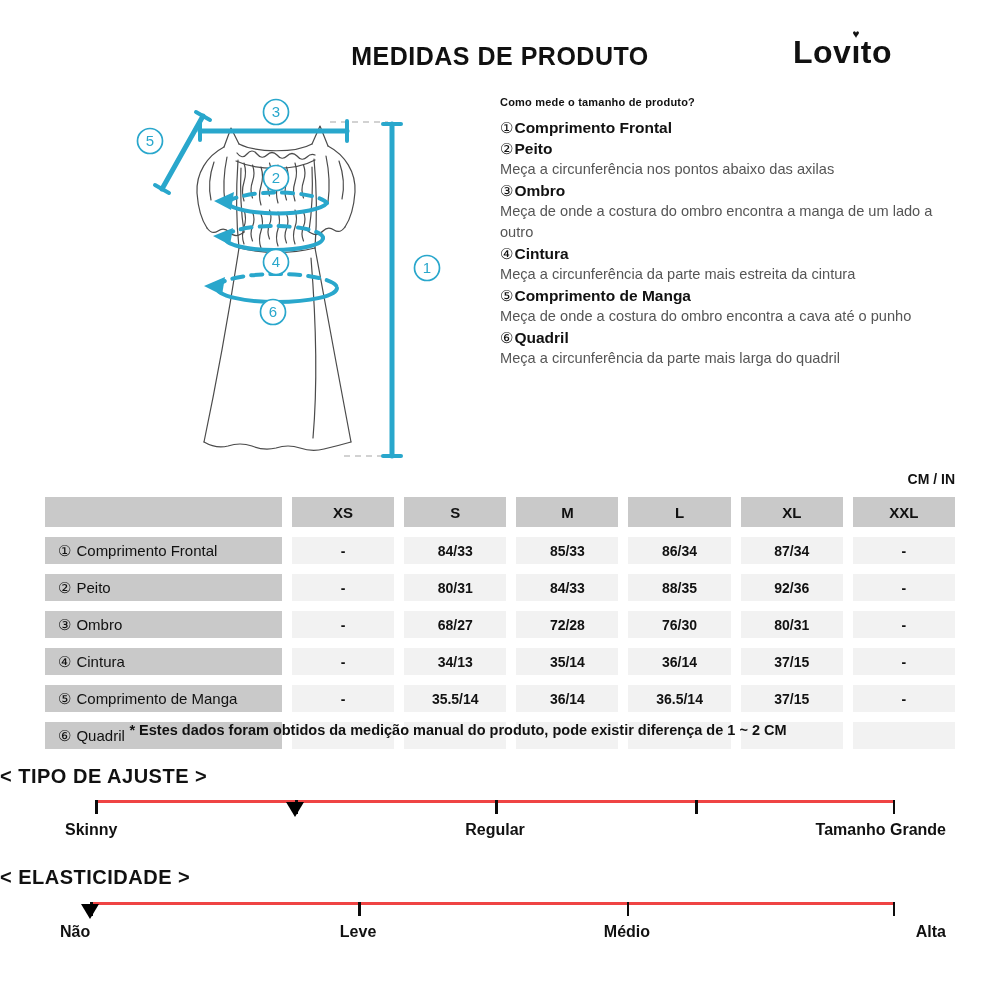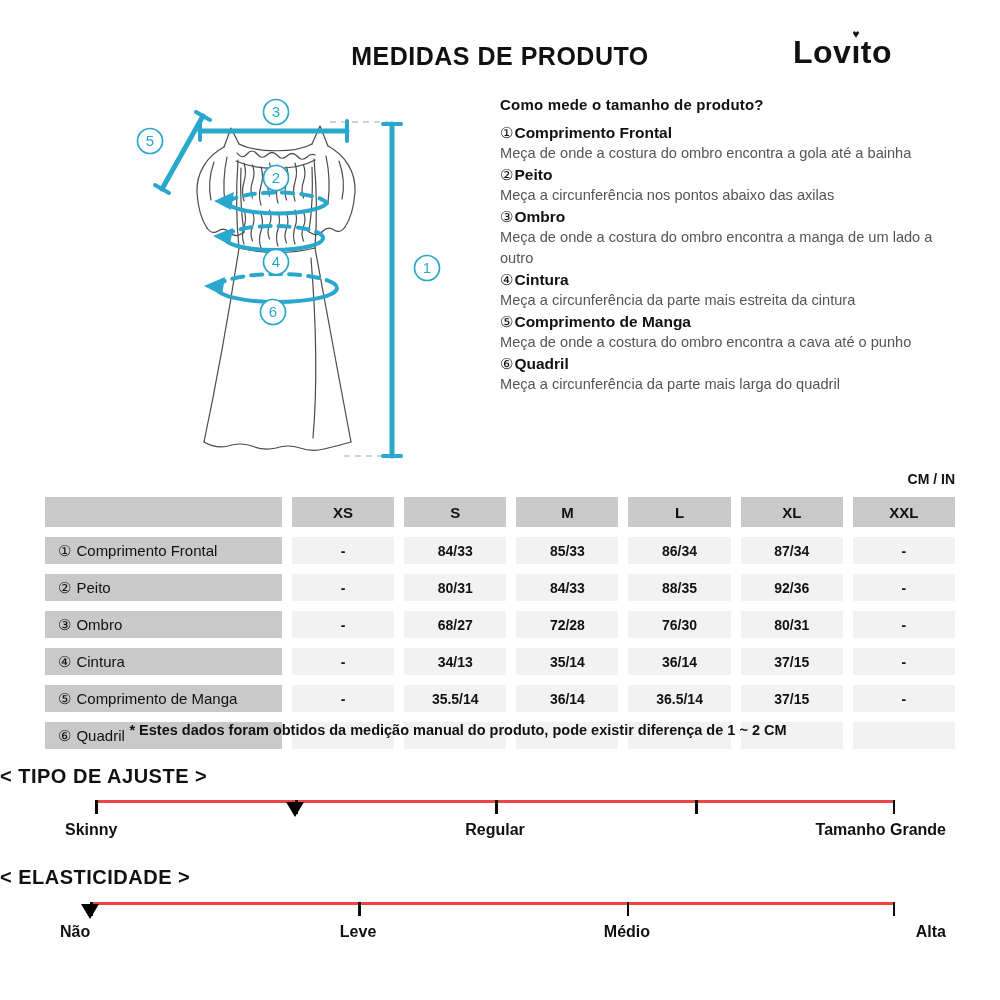--- a/index.html
+++ b/index.html
@@ -12,21 +12,21 @@
     font-size:25px; font-weight:bold; letter-spacing:.5px; }
   .logo { position:absolute; top:34px; left:793px; font-size:32px; font-weight:bold; letter-spacing:.5px; }
   .logo .i-wrap { position:relative; display:inline-block; }
   .logo .heart { position:absolute; left:50%; top:-7px; transform:translateX(-50%); font-size:12px; color:#111; }
 
   
   .diagram { position:absolute; left:108px; top:85px; }
 
   
   .howto { position:absolute; left:500px; top:96px; width:440px; }
-  .howto h2 { font-size:15px; font-weight:bold; margin-bottom:9px; letter-spacing:.2px; }
+  .howto h2 { font-size:11px; font-weight:bold; margin-bottom:9px; letter-spacing:.2px; }
   .howto .hl { font-size:15.5px; font-weight:bold; line-height:21px; }
   .howto .hl .num { font-weight:normal; font-size:15px; margin-right:1px; }
   .howto .desc { font-size:14.6px; color:#555; line-height:21px; font-weight:normal; }
 
   
   .unit { position:absolute; top:471px; right:45px; font-size:14px; font-weight:bold; }
   .size-table { position:absolute; left:45px; top:497px; width:910px; display:grid;
     grid-template-columns:237px repeat(6,1fr); grid-template-rows:30px repeat(6,27px); gap:10px; }
   .size-table > div { display:flex; align-items:center; justify-content:center; }
   .hc { background:var(--gray-cell); font-weight:bold; font-size:15px; }
@@ -163,21 +163,20 @@
       <text class="mk-t" x="273" y="317">6</text>
       <circle class="mk-c" cx="427" cy="268" r="12.5"></circle>
       <text class="mk-t" x="427" y="273">1</text>
     </g>
   </svg>
 
   <section class="howto">
     <h2>Como mede o tamanho de produto?</h2>
     <div id="howto-items">
         <div class="hl"><span class="num">①</span>Comprimento Frontal</div>
-        <div class="desc">Meça de onde a costura do ombro encontra a gola até a bainha</div>
         <div class="hl"><span class="num">②</span>Peito</div>
         <div class="desc">Meça a circunferência nos pontos abaixo das axilas</div>
         <div class="hl"><span class="num">③</span>Ombro</div>
         <div class="desc">Meça de onde a costura do ombro encontra a manga de um lado a outro</div>
         <div class="hl"><span class="num">④</span>Cintura</div>
         <div class="desc">Meça a circunferência da parte mais estreita da cintura</div>
         <div class="hl"><span class="num">⑤</span>Comprimento de Manga</div>
         <div class="desc">Meça de onde a costura do ombro encontra a cava até o punho</div>
         <div class="hl"><span class="num">⑥</span>Quadril</div>
         <div class="desc">Meça a circunferência da parte mais larga do quadril</div>

